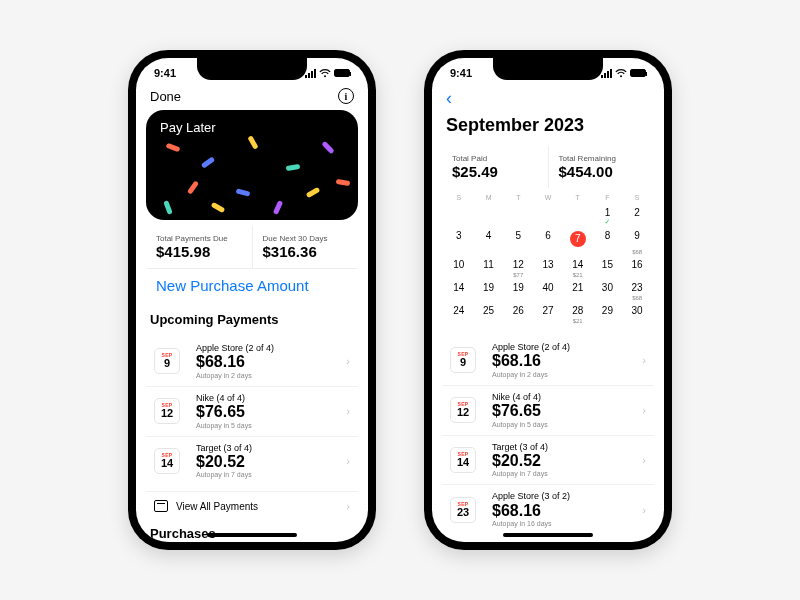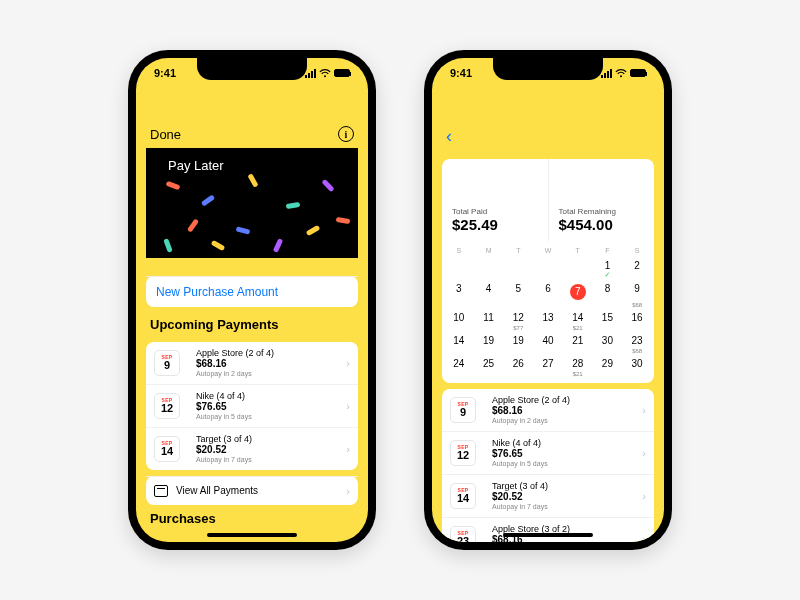--- a/index.html
+++ b/index.html
@@ -1,60 +1,60 @@
 <!DOCTYPE html>
 <html><head>
 <meta charset="utf-8">
 <style>
   * { box-sizing: border-box; margin: 0; padding: 0; font-family: -apple-system, "Helvetica Neue", Arial, sans-serif; }
   body { background: #f5f5f5; width: 800px; height: 600px; overflow: hidden; display: flex; justify-content: center; align-items: center; gap: 48px; }
 
   .phone { width: 248px; height: 500px; background: #000; border-radius: 40px; padding: 8px; box-shadow: 0 6px 20px rgba(0,0,0,.15); position: relative; }
-  .screen { width: 100%; height: 100%; background: #fde047; border-radius: 32px; overflow: hidden; position: relative; display:flex; flex-direction:column; }
+  .screen { width: 100%; height: 100%; background: #ffffff; border-radius: 32px; overflow: hidden; position: relative; display:flex; flex-direction:column; }
   .notch { position: absolute; top: 0; left: 50%; transform: translateX(-50%); width: 110px; height: 22px; background: #000; border-bottom-left-radius: 14px; border-bottom-right-radius: 14px; z-index: 5; }
 
   .statusbar { height: 30px; display: flex; justify-content: space-between; align-items: center; padding: 0 18px; font-size: 11px; font-weight: 600; }
   .status-right { display:flex; align-items:center; gap:3px; }
   .bars { display:flex; align-items:flex-end; gap:1px; }
   .bars span { width:2px; background:#000; display:block; }
   .bars span:nth-child(1){height:3px}.bars span:nth-child(2){height:5px}.bars span:nth-child(3){height:7px}.bars span:nth-child(4){height:9px}
   .battery { width:16px; height:8px; border:1px solid #000; border-radius:2px; position:relative; }
   .battery::after { content:''; position:absolute; right:-2px; top:2px; width:1px; height:4px; background:#000; }
   .battery-fill { background:#000; height:100%; width:100%; }
 
   .content { flex:1; overflow:hidden; padding: 0 10px; }
 
-  .topbar { display:flex; justify-content:space-between; align-items:center; padding: 0 4px 6px; margin-top: 38px; }
+  .topbar { display:flex; justify-content:space-between; align-items:center; padding: 0 4px 6px; }
   .done { font-size:13px; }
   .info-icon { width:16px; height:16px; border:1.5px solid #000; border-radius:50%; display:flex; align-items:center; justify-content:center; font-size:10px; font-weight:700; font-family: Georgia, serif; }
 
-  .card { background:#000; border-radius:0; height:110px; padding:10px 20px; position:relative; overflow:hidden; }
+  .card { background:#000; border-radius:18px; height:110px; padding:10px 12px; position:relative; overflow:hidden; }
   .card-logo { color:#fff; font-size:13px; font-weight:500; display:flex; align-items:center; gap:2px; }
   .apple { font-size:13px; }
   .sprinkle { position:absolute; width:14px; height:5px; border-radius:3px; }
 
   .panel { background:#fff; border-radius:8px; margin-top:6px; }
   .stat-row { display:flex; }
   .stat { flex:1; padding:8px 10px; }
   .stat + .stat { border-left:1px solid #eee; }
-  .stat-label { font-size:8px; color:#555;margin-top:40px; }
+  .stat-label { font-size:8px; color:#555; }
   .stat-value { font-size:15px; font-weight:700; }
 
-  .link-row { padding:8px 10px; color:#0a7aff; font-size:12px; border-top:1px solid #eee;margin-top:18px; }
+  .link-row { padding:8px 10px; color:#0a7aff; font-size:15px; border-top:1px solid #eee; }
 
   .section-title { font-size:13px; font-weight:700; padding:10px 4px 4px; }
 
   .pay-item { display:flex; align-items:center; padding:6px 8px; gap:8px; border-top:1px solid #f0f0f0; }
   .pay-item:first-child { border-top:none; }
   .date-badge { width:26px; height:26px; border:1px solid #e5e5e5; border-radius:5px; display:flex; flex-direction:column; align-items:center; justify-content:center; line-height:1; }
   .date-badge .m { font-size:5px; color:#ff3b30; font-weight:600; letter-spacing:.3px; }
   .date-badge .d { font-size:11px; font-weight:600; }
   .pay-info { flex:1; line-height:1.15;margin-left:8px; }
   .pay-title { font-size:9px; }
-  .pay-amt { font-size:10px; font-weight:700; }
+  .pay-amt { font-size:16px; font-weight:700; }
   .pay-sub { font-size:7px; color:#888; }
   .chev { color:#c5c5c9; font-size:11px; }
 
   .view-all { display:flex; align-items:center; gap:8px; padding:8px; border-top:1px solid #f0f0f0; font-size:10px; }
   .cal-icon { width:14px; height:12px; border:1.5px solid #000; border-radius:2px; position:relative; }
   .cal-icon::before { content:''; position:absolute; left:2px; right:2px; top:2px; height:1px; background:#000; }
 
   .home-ind { position:absolute; bottom:5px; left:50%; transform:translateX(-50%); width:90px; height:4px; background:#000; border-radius:3px; }
 
   
@@ -116,20 +116,30 @@
             <div class="sprinkle" style="background: rgb(91, 124, 255); left: 90px; top: 80px; transform: rotate(15deg);"></div>
             <div class="sprinkle" style="background: rgb(255, 207, 61); left: 160px; top: 80px; transform: rotate(-30deg);"></div>
             <div class="sprinkle" style="background: rgb(74, 214, 184); left: 15px; top: 95px; transform: rotate(70deg);"></div>
             <div class="sprinkle" style="background: rgb(176, 91, 255); left: 125px; top: 95px; transform: rotate(-65deg);"></div>
             <div class="sprinkle" style="background: rgb(255, 107, 74); left: 190px; top: 70px; transform: rotate(10deg);"></div>
             <div class="sprinkle" style="background: rgb(255, 207, 61); left: 65px; top: 95px; transform: rotate(30deg);"></div>
           </div>
       </div>
 
       <div class="panel">
+        <div class="stat-row">
+          <div class="stat">
+            <div class="stat-label">Total Payments Due</div>
+            <div class="stat-value">$415.98</div>
+          </div>
+          <div class="stat">
+            <div class="stat-label">Due Next 30 Days</div>
+            <div class="stat-value">$316.36</div>
+          </div>
+        </div>
         <div class="link-row">New Purchase Amount</div>
       </div>
 
       <div class="section-title">Upcoming Payments</div>
       <div class="panel" id="left-payments">
           <div class="pay-item">
             <div class="date-badge">
               <span class="m">SEP</span>
               <span class="d">9</span>
             </div>
@@ -199,20 +209,21 @@
             <div class="battery-fill"></div>
           </div>
       </div>
     </div>
 
     <div class="content">
       <div class="topbar">
         <span class="back-chev">‹</span>
         <span></span>
       </div>
+      <div class="month-title">September 2023</div>
 
       <div class="panel">
         <div class="stat-row">
           <div class="stat">
             <div class="stat-label">Total Paid</div>
             <div class="stat-value">$25.49</div>
           </div>
           <div class="stat">
             <div class="stat-label">Total Remaining</div>
             <div class="stat-value">$454.00</div>

